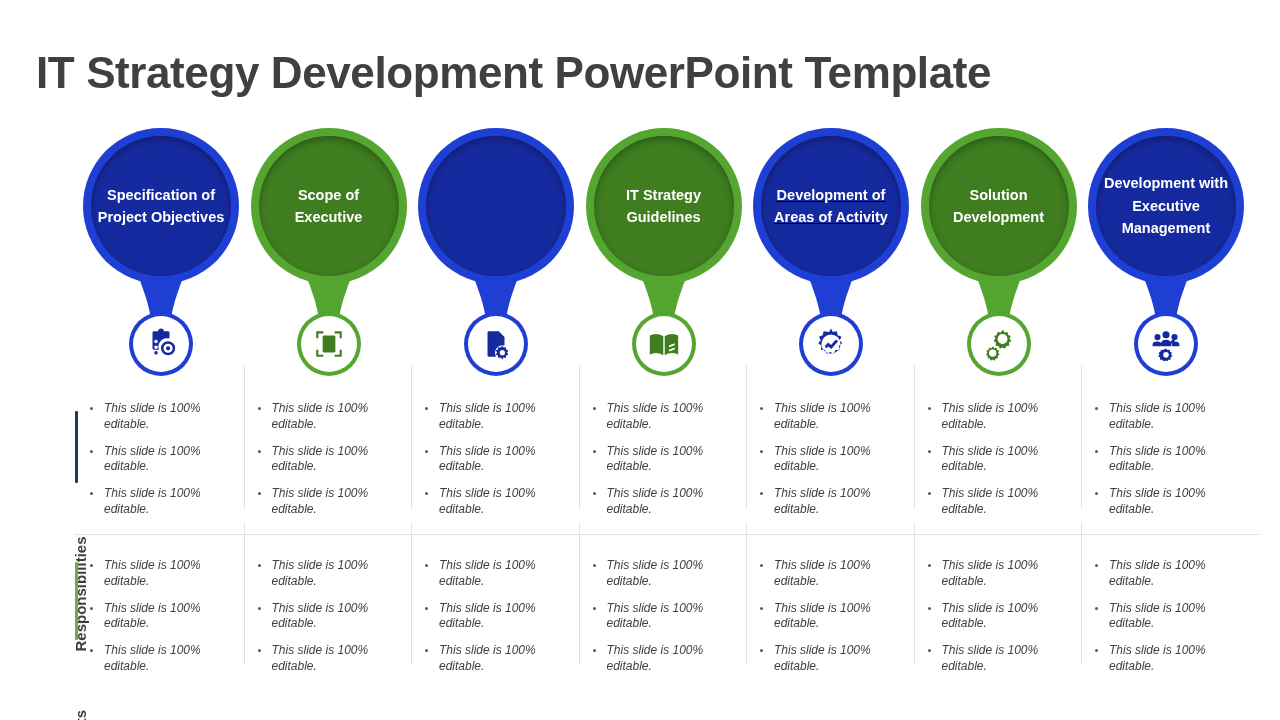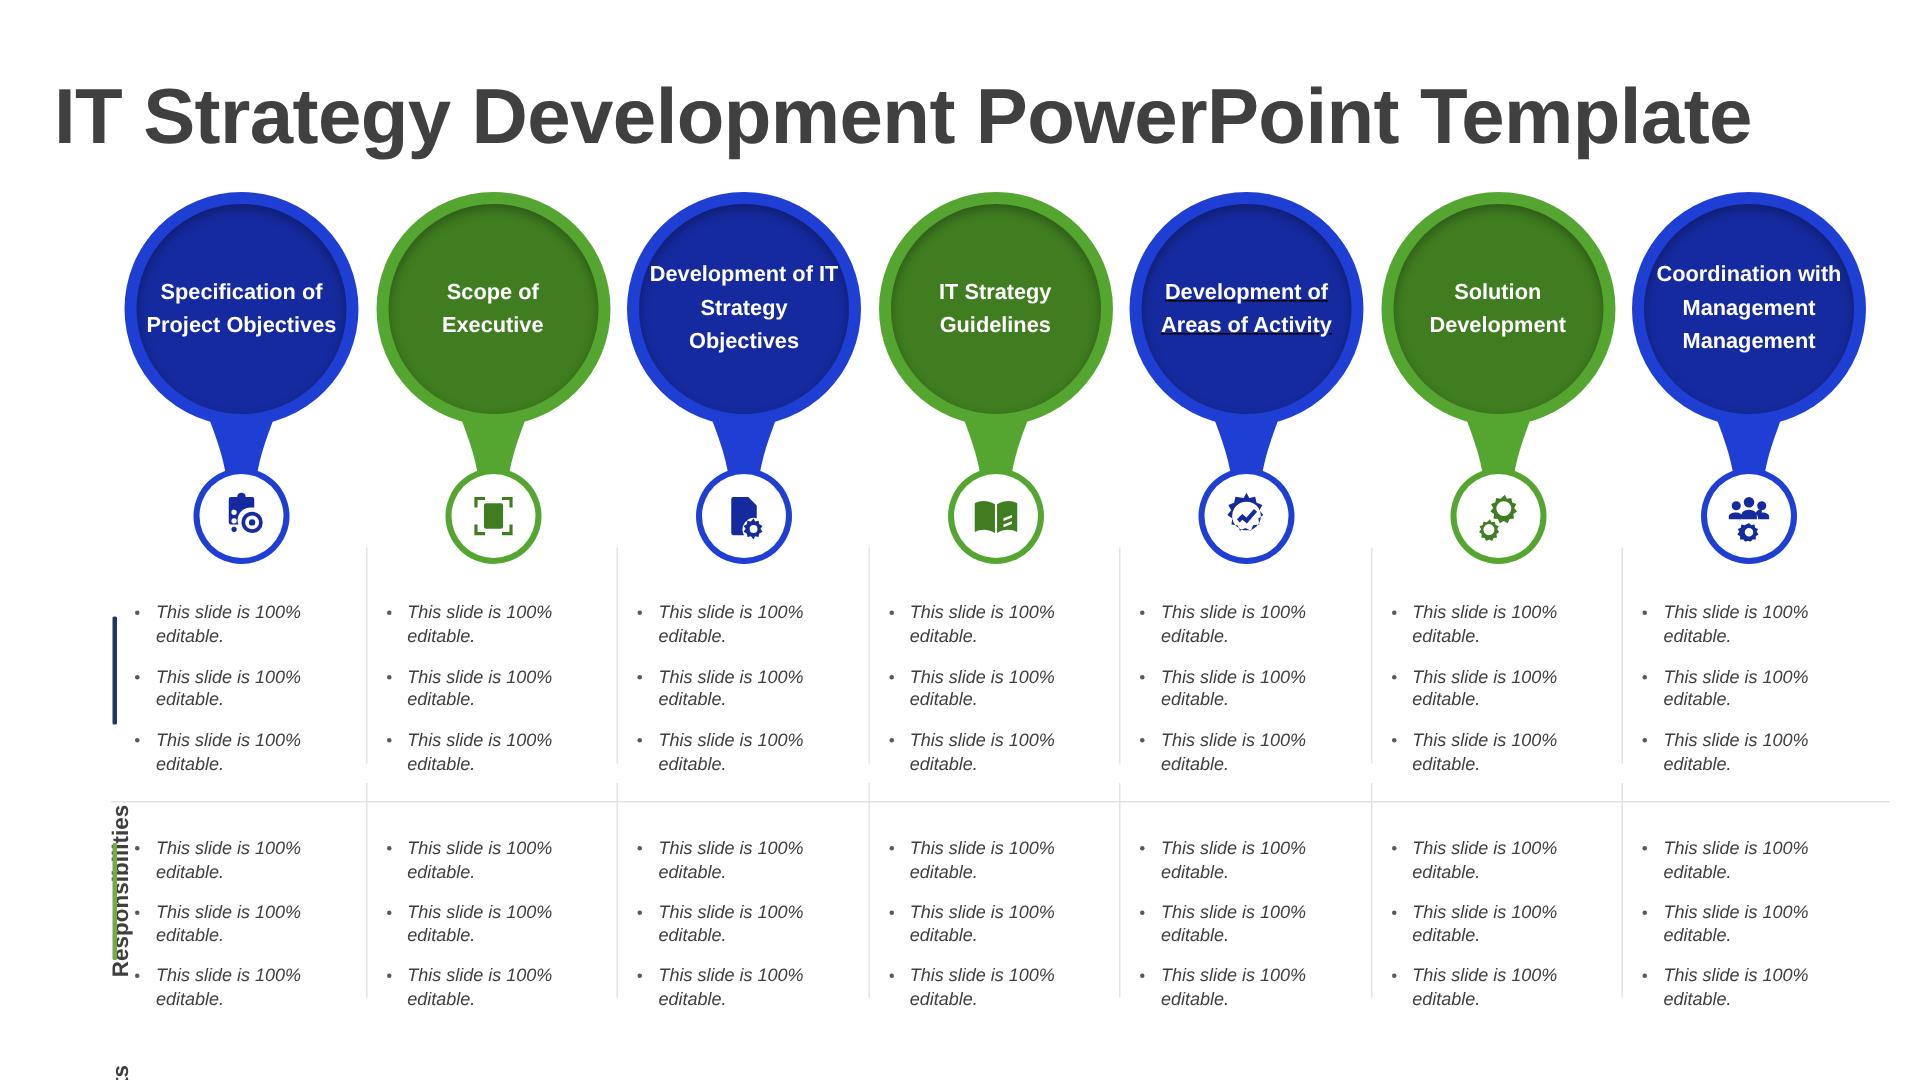--- a/index.html
+++ b/index.html
@@ -19,21 +19,21 @@
     height: 720px;
     background: #ffffff;
   }
 
   
   #page-title {
     position: absolute;
     left: 36px;
     top: 48px;
     width: 1200px;
-    font-size: 52px;
+    font-size: 44px;
     font-weight: bold;
     color: #404040;
     letter-spacing: -0.4px;
     white-space: nowrap;
   }
 
   
   #pins-row {
     position: absolute;
     left: 0;
@@ -261,21 +261,20 @@
           </svg>
         </div>
         <div style="position: absolute; left: 50%; top: 184px; transform: translateX(-50%); width: 64px; height: 64px; border-radius: 50%; background: rgb(31, 63, 212); z-index: 2;"></div>
         <div class="pin-badge">
           <svg viewBox="0 0 48 48" fill="#152a9e">
             <path d="M14 6h14l8 8v12a11 11 0 0 0-12 16H14a2 2 0 0 1-2-2V8a2 2 0 0 1 2-2zm4 8h8v3h-8zm0 6h11v3H18zm0 6h9v3h-9zM33 26l1.4 3.1 3.3-.6.7 3.3 3 1.5-1.9 2.8 1.9 2.8-3 1.5-.7 3.3-3.3-.6L33 46l-2.4-2.9-3.3.6-.7-3.3-3-1.5 1.9-2.8-1.9-2.8 3-1.5.7-3.3 3.3.6zm0 6.5a3.7 3.7 0 1 0 0 7.4 3.7 3.7 0 0 0 0-7.4z"></path>
           </svg>
         </div>
         <div class="pin-bubble" style="background: rgb(31, 63, 212); z-index: 4;">
           <div style="position: absolute; inset: 8px; border-radius: 50%; background: rgb(21, 42, 158);"></div>
-          <div class="pin-label">Development of IT Strategy Objectives</div>
         </div>
       </div>
       <div class="pin" style="left: 579.5px;">
         <div class="pin-stem">
           <svg viewBox="0 0 76 148" preserveAspectRatio="none">
             <path d="M4 0 C6 46 26 64 29 104 L29 148 L47 148 L47 104 C50 64 70 46 72 0 Z" fill="#55a630"></path>
           </svg>
         </div>
         <div style="position: absolute; left: 50%; top: 184px; transform: translateX(-50%); width: 64px; height: 64px; border-radius: 50%; background: rgb(85, 166, 48); z-index: 2;"></div>
         <div class="pin-badge">
@@ -329,21 +328,21 @@
           </svg>
         </div>
         <div style="position: absolute; left: 50%; top: 184px; transform: translateX(-50%); width: 64px; height: 64px; border-radius: 50%; background: rgb(31, 63, 212); z-index: 2;"></div>
         <div class="pin-badge">
           <svg viewBox="0 0 48 48" fill="#152a9e">
             <path d="M24 6a5 5 0 1 1 0 10 5 5 0 0 1 0-10zM12 10a4.3 4.3 0 1 1 0 8.6 4.3 4.3 0 0 1 0-8.6zm24 0a4.3 4.3 0 1 1 0 8.6 4.3 4.3 0 0 1 0-8.6zM24 18c4.6 0 7.4 2.6 7.4 6.2V27H16.6v-2.8C16.6 20.6 19.4 18 24 18zM12 20.6c3.3 0 5.4 1.9 5.9 4.1-1.6 1.3-2.5 3-2.5 5V27H5v-2.4c0-2.4 2.3-4 7-4zm24 0c4.7 0 7 1.6 7 4V27H32.6v-.3c0-2-.9-3.7-2.5-5 .5-2.2 2.6-4.1 5.9-4.1zM24 30.5l2.2 2.1 3-.6.5 3 2.8 1.2-1.3 2.7 1.8 2.5-2.6 1.6v3.1h-3.1l-1.8 2.5-2.5-1.3-2.5 1.3-1.8-2.5h-3.1v-3.1l-2.6-1.6 1.8-2.5-1.3-2.7 2.8-1.2.5-3 3 .6zm0 4.8a4 4 0 1 0 0 8 4 4 0 0 0 0-8z"></path>
           </svg>
         </div>
         <div class="pin-bubble" style="background: rgb(31, 63, 212); z-index: 4;">
           <div style="position: absolute; inset: 8px; border-radius: 50%; background: rgb(21, 42, 158);"></div>
-          <div class="pin-label">Coordination with Management Management</div>
+          <div class="pin-label">Development with Executive Management</div>
         </div>
       </div>
     </div>
 
   <div id="matrix">
       <div class="row-band responsibilities">
         <div class="label-holder">
           <div class="row-label" style="top: 136px;">Responsibilities</div>
         </div>
         <div class="row-accent blue"></div>

